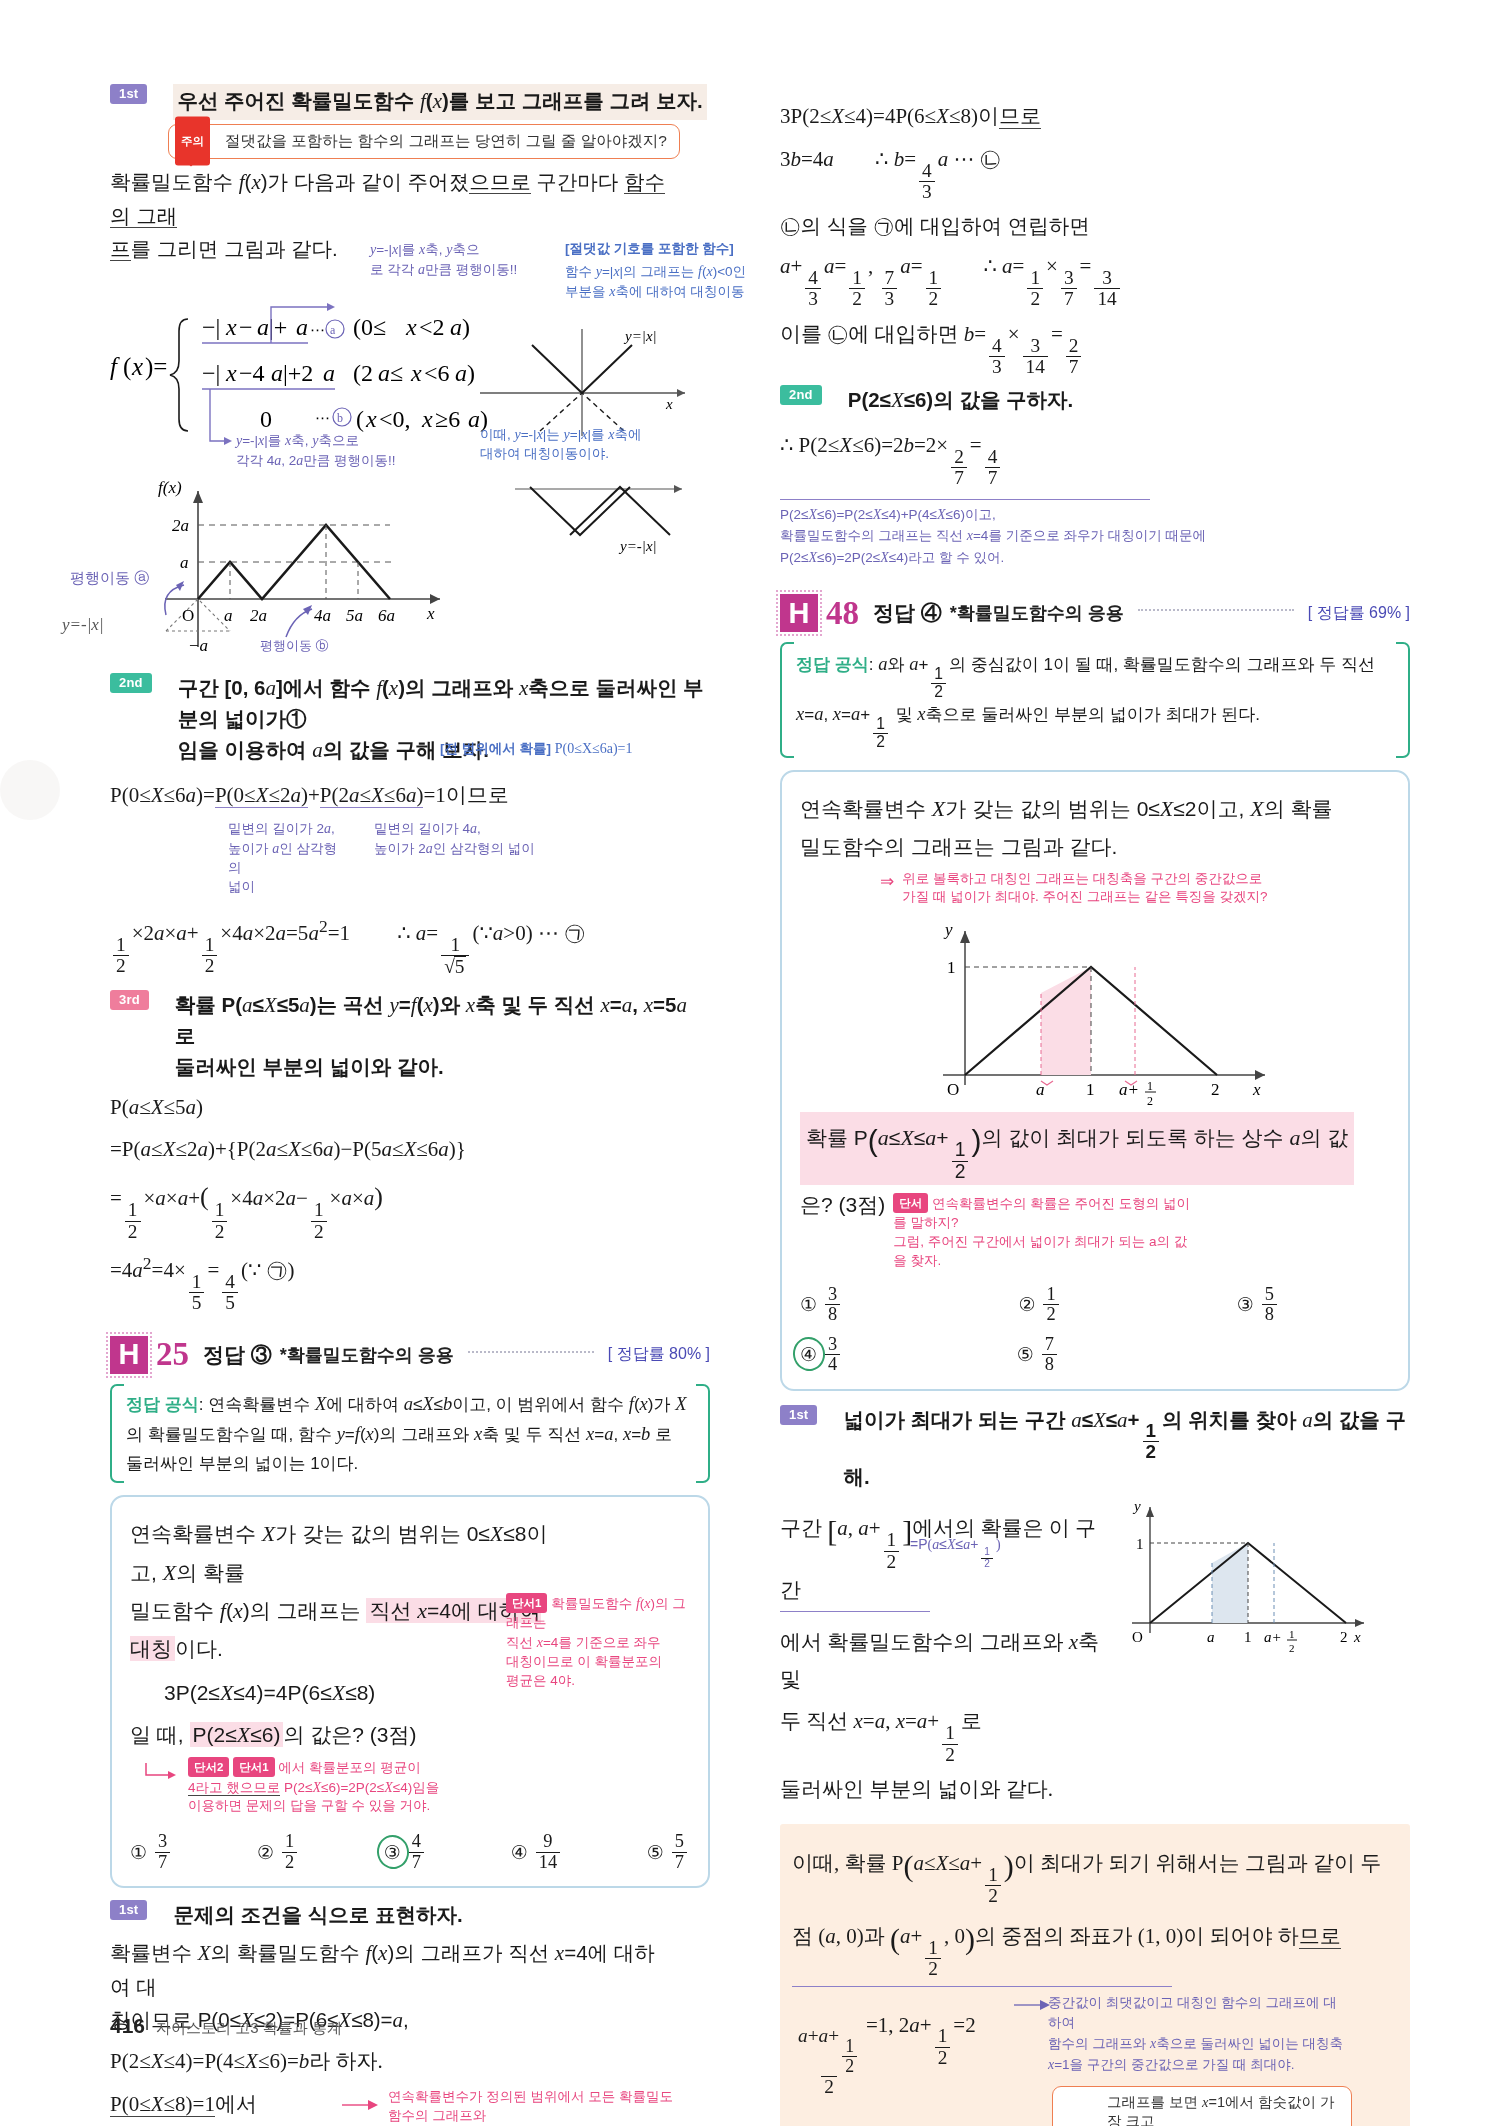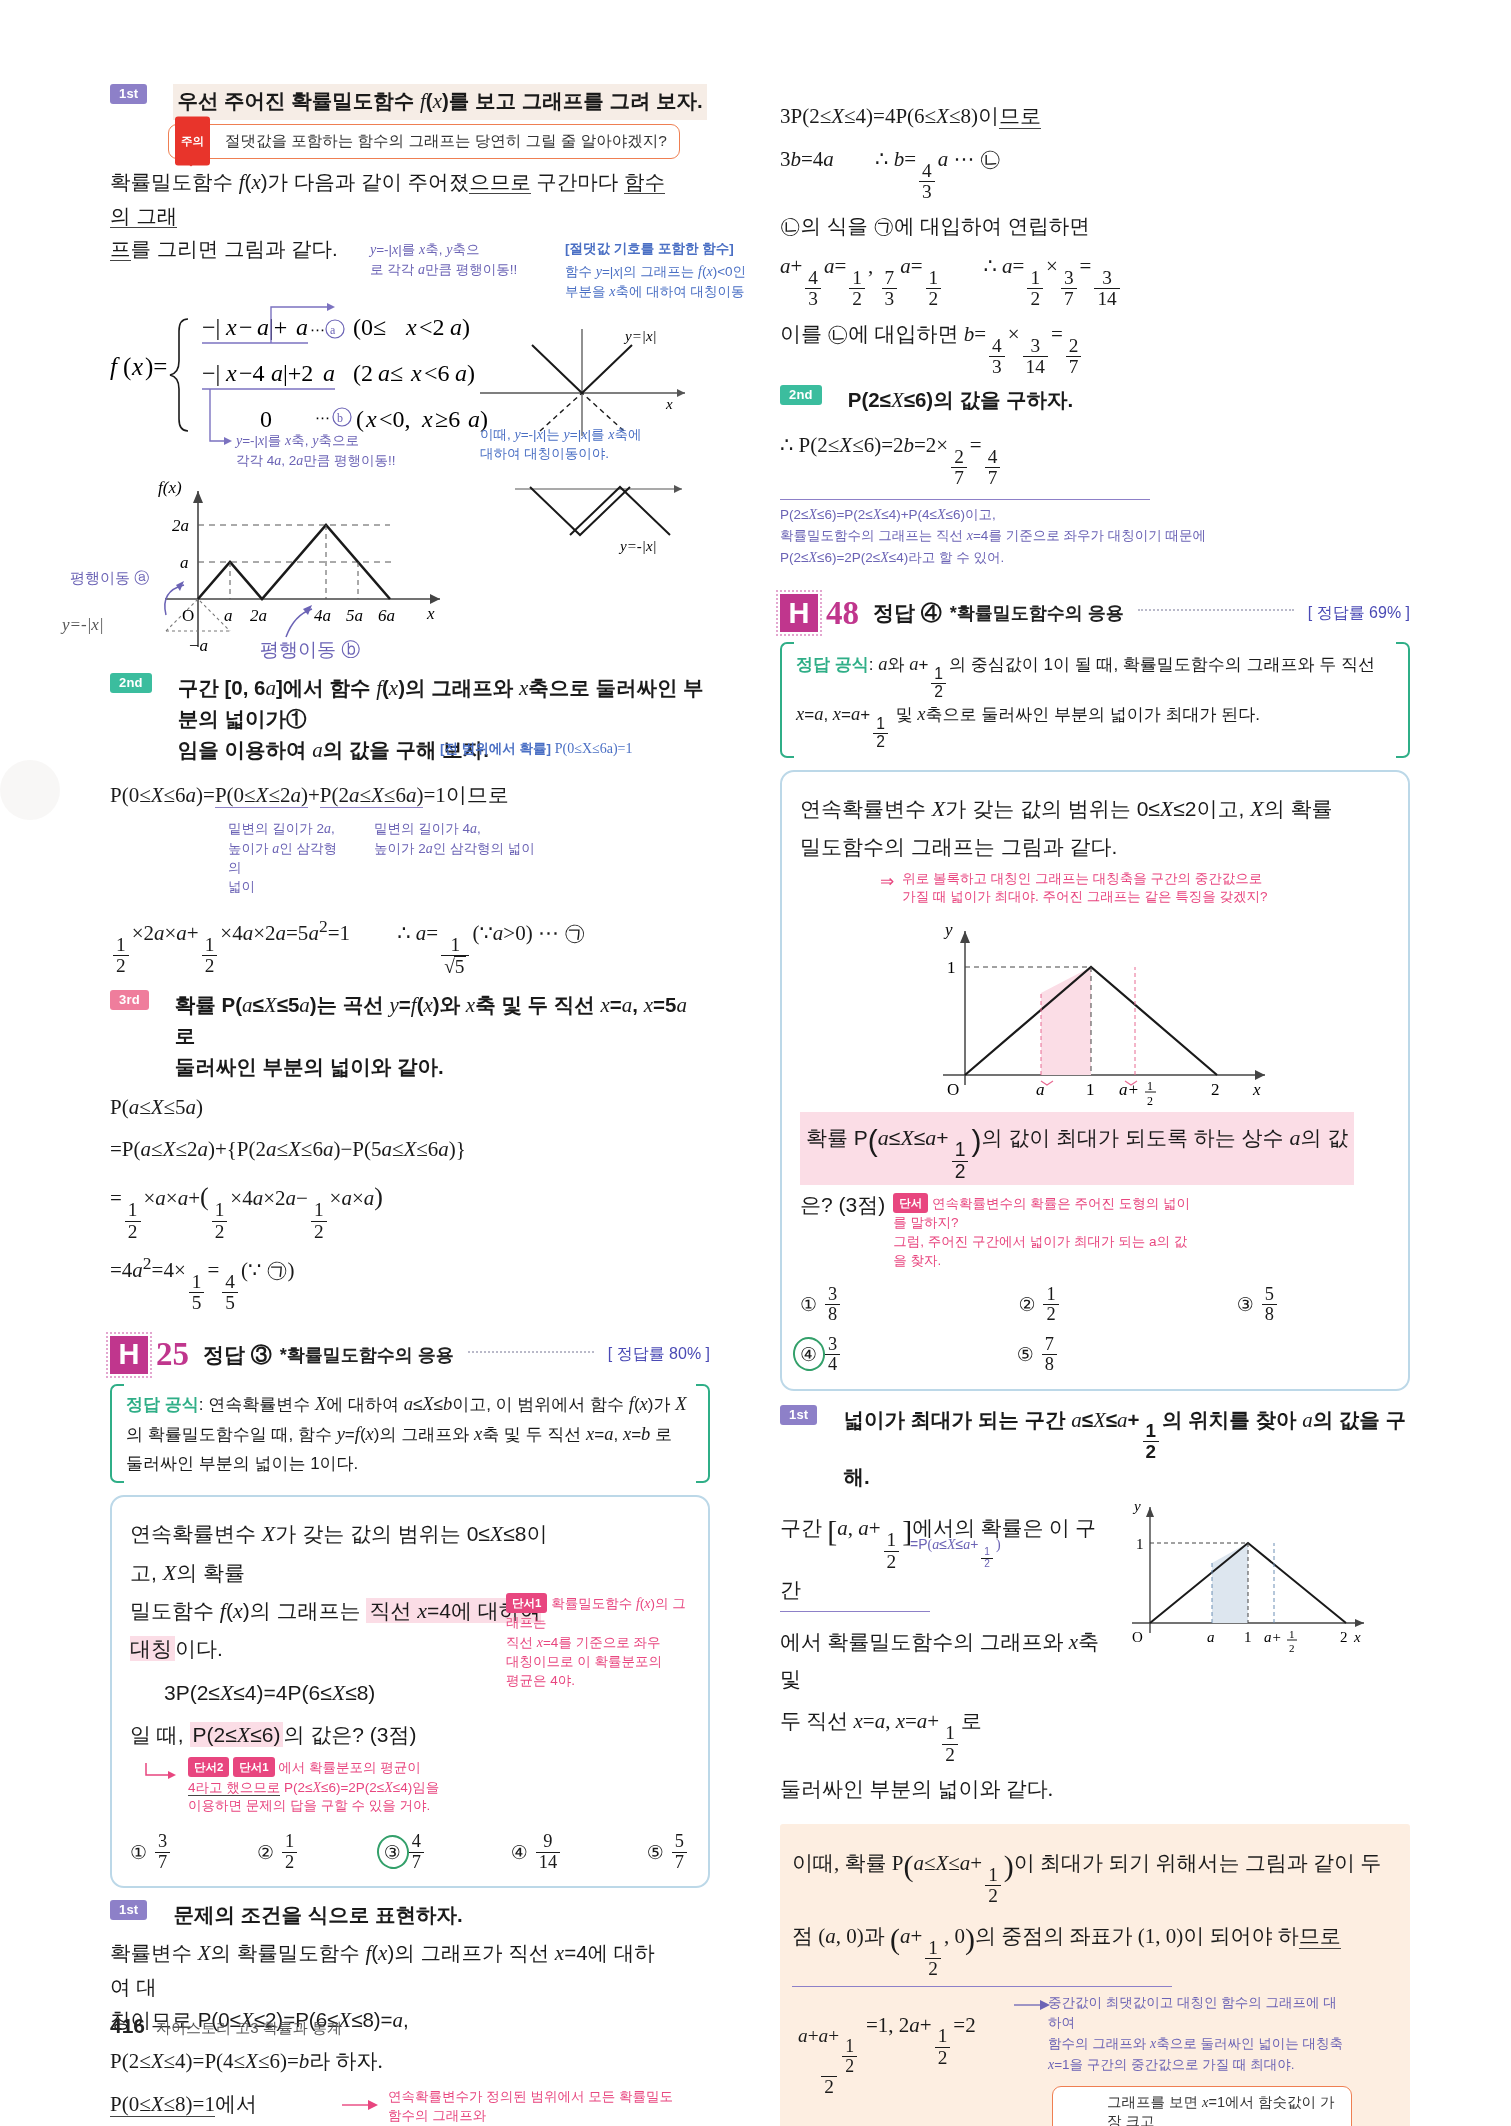--- a/index.html
+++ b/index.html
@@ -269,21 +269,21 @@
         <text x="204" y="142" font-family="Liberation Serif, serif" font-style="italic" font-size="17">4a</text>
         <text x="236" y="142" font-family="Liberation Serif, serif" font-style="italic" font-size="17">5a</text>
         <text x="268" y="142" font-family="Liberation Serif, serif" font-style="italic" font-size="17">6a</text>
 
         <path d="M 56 136 q -6 -24 18 -30" fill="none" stroke="#6b63b5" stroke-width="1.5"></path>
         <polygon points="74,102 66,106 70,112" fill="#6b63b5"></polygon>
         <path d="M 176 158 q 8 -22 26 -28" fill="none" stroke="#6b63b5" stroke-width="1.5"></path>
         <polygon points="202,126 193,130 198,136" fill="#6b63b5"></polygon>
       </svg>
       <div class="ann ann-purple" style="position:absolute; left:-40px; top:88px; font-size:15px;">평행이동 ⓐ</div>
-      <div class="ann ann-purple" style="position:absolute; left:150px; top:158px; font-size:19px;">평행이동 ⓑ</div>
+      <div class="ann ann-purple" style="position:absolute; left:150px; top:158px; font-size:13px;">평행이동 ⓑ</div>
       <div class="ann" style="position:absolute; left:-48px; top:134px; font-family:'Liberation Serif',serif; font-style:italic; font-size:17px; color:#555;">y=-|x|</div>
     </div>
 
     <div class="step-row" style="margin-top:18px;">
       <span class="step s2">2nd</span>
       <span class="step-txt" style="width:530px;">
         구간 [0, 6<span class="mi">a</span>]에서 함수 <span class="mi">f</span>(<span class="mi">x</span>)의 그래프와 <span class="mi">x</span>축으로 둘러싸인 부분의 넓이가①<br>
         임을 이용하여 <span class="mi">a</span>의 값을 구해 보자.
       </span>
     </div>

